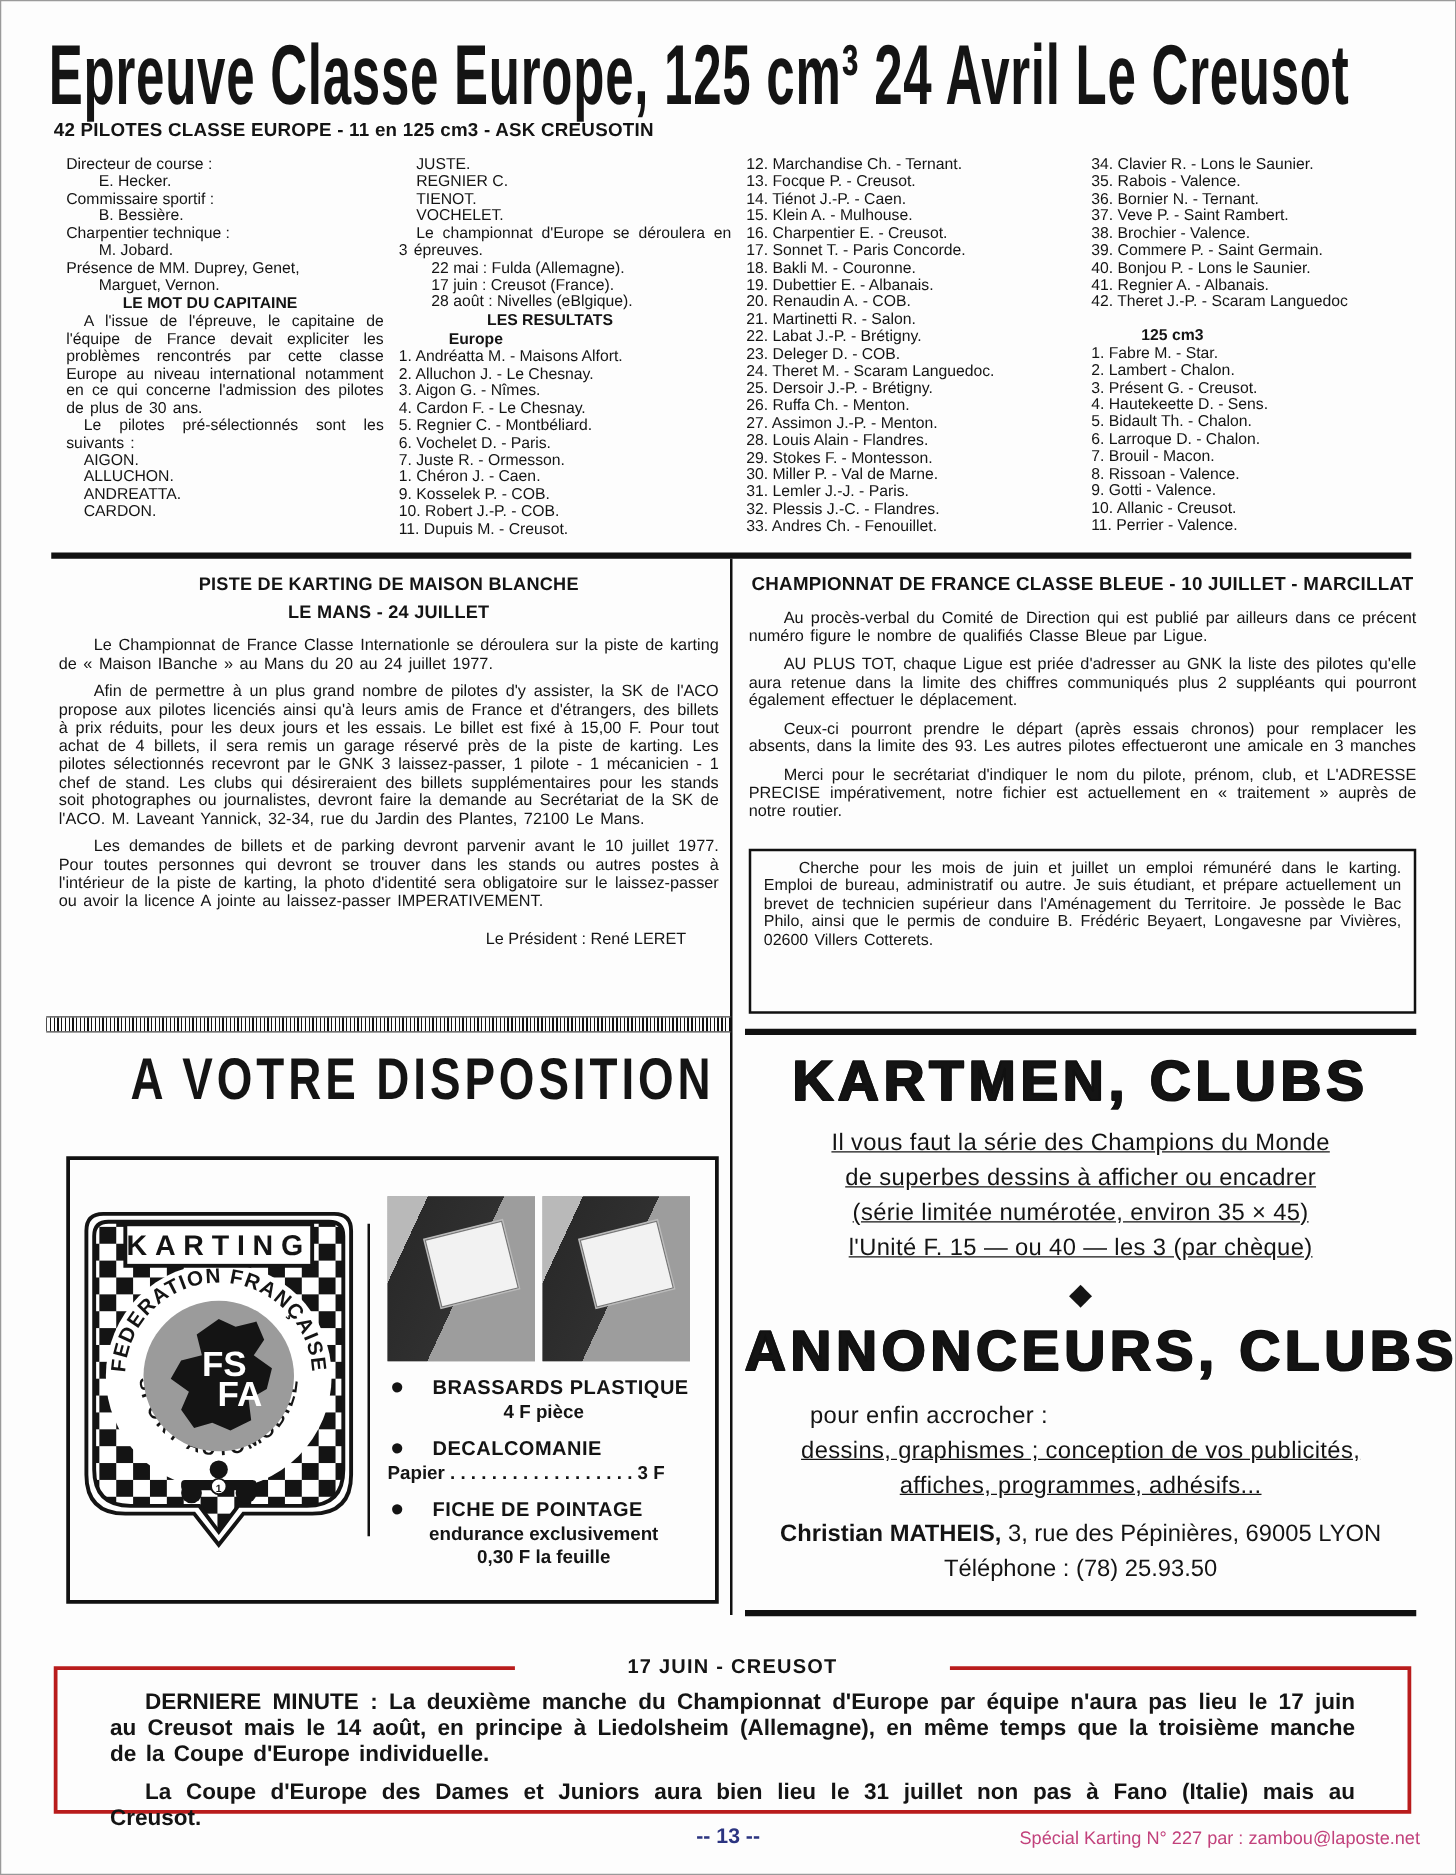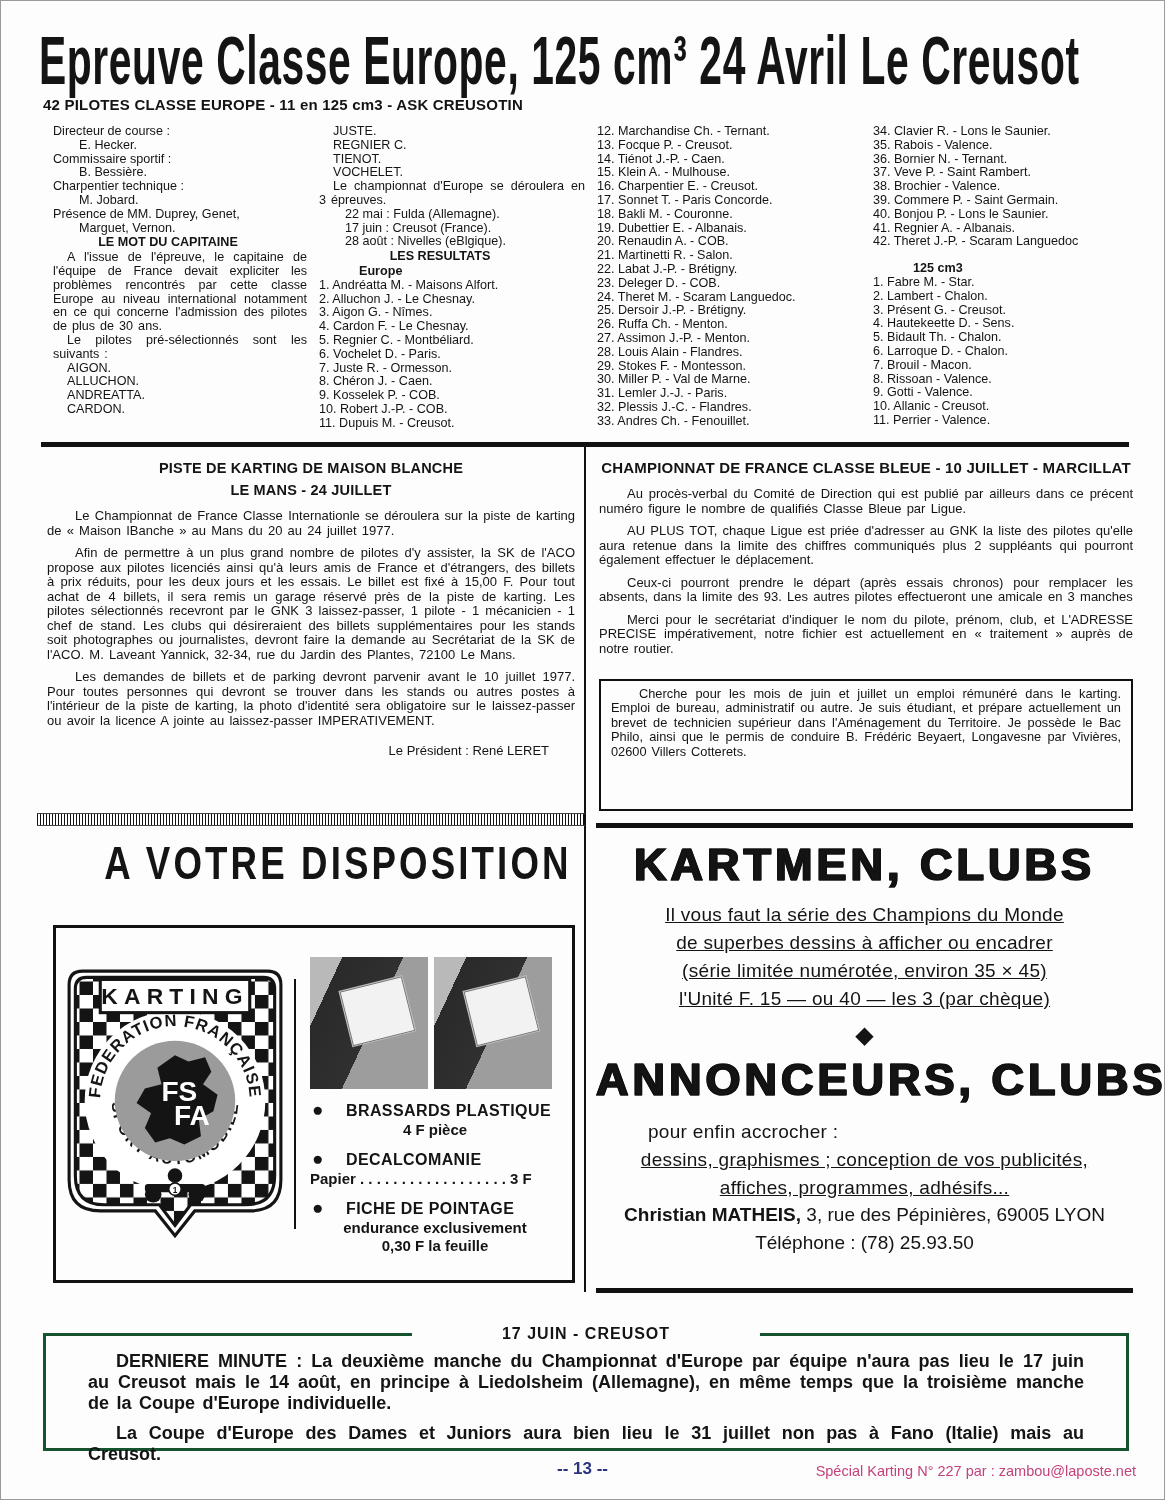--- a/index.html
+++ b/index.html
@@ -71,26 +71,26 @@
   #ad-top-bar{position:absolute;left:595px;top:822px;width:537px;height:5px;background:#111;}
   #ad-bottom-bar{position:absolute;left:595px;top:1287px;width:537px;height:5px;background:#111;}
   #ad-content{position:absolute;left:595px;top:833px;width:537px;text-align:center;}
   .big-title{font-size:45px;font-weight:bold;letter-spacing:4px;-webkit-text-stroke:1.6px #111;
              text-shadow:1px 0 0 #111,-1px 0 0 #111;margin-top:5px;white-space:nowrap;}
   .ad-line{font-size:19px;line-height:28px;letter-spacing:0.3px;}
   #kartmen-lines{margin-top:10px;}
   #ad-diamond{font-size:24px;margin:8px 0 0;}
   .al{text-align:left;padding-left:52px;margin-top:12px;}
   .ac{text-align:center;text-decoration:underline;}
-  #contact-line{font-size:19px;margin-top:2px;}
+  #contact-line{font-size:19px;margin-top:14px;}
   #contact-name{font-weight:bold;}
   #phone-line{font-size:19px;margin-top:6px;}
 
   
-  #last-minute{position:absolute;left:42px;top:1332px;width:1086px;height:118px;border:3px solid #14532d;
+  #last-minute{position:absolute;left:42px;top:1332px;width:1086px;height:118px;border:3px solid #b91c1c;
                box-sizing:border-box;}
   #lm-tag{position:absolute;top:-11px;left:50%;transform:translateX(-50%);background:#fdfdfd;
           padding:0 90px;font-weight:bold;font-size:16px;letter-spacing:1px;white-space:nowrap;}
   #lm-body{padding:15px 26px 6px;}
   .lm-p{font-weight:bold;font-size:18px;line-height:21px;text-align:justify;text-indent:28px;
         word-spacing:2.5px;margin:0 16px 9px;}
 
   
   #footer-page{position:absolute;left:0;right:0;top:1458px;text-align:center;font-weight:bold;font-size:17px;}
   #footer-credit{position:absolute;right:28px;top:1462px;font-size:14.5px;}
@@ -134,21 +134,21 @@
         <div class="tl ind">28 août : Nivelles (eBlgique).</div>
         <div class="tl bc">LES RESULTATS</div>
         <div class="tl bind">Europe</div>
         <div class="tl res">1. Andréatta M. - Maisons Alfort.</div>
         <div class="tl res">2. Alluchon J. - Le Chesnay.</div>
         <div class="tl res">3. Aigon G. - Nîmes.</div>
         <div class="tl res">4. Cardon F. - Le Chesnay.</div>
         <div class="tl res">5. Regnier C. - Montbéliard.</div>
         <div class="tl res">6. Vochelet D. - Paris.</div>
         <div class="tl res">7. Juste R. - Ormesson.</div>
-        <div class="tl res">8. Chéron J. - Caen.</div>
+        <div class="tl res">1. Chéron J. - Caen.</div>
         <div class="tl res">9. Kosselek P. - COB.</div>
         <div class="tl res">10. Robert J.-P. - COB.</div>
         <div class="tl res">11. Dupuis M. - Creusot.</div>
     </div>
     <div class="col">
       <div class="tl res">12. Marchandise Ch. - Ternant.</div>
         <div class="tl res">13. Focque P. - Creusot.</div>
         <div class="tl res">14. Tiénot J.-P. - Caen.</div>
         <div class="tl res">15. Klein A. - Mulhouse.</div>
         <div class="tl res">16. Charpentier E. - Creusot.</div>

